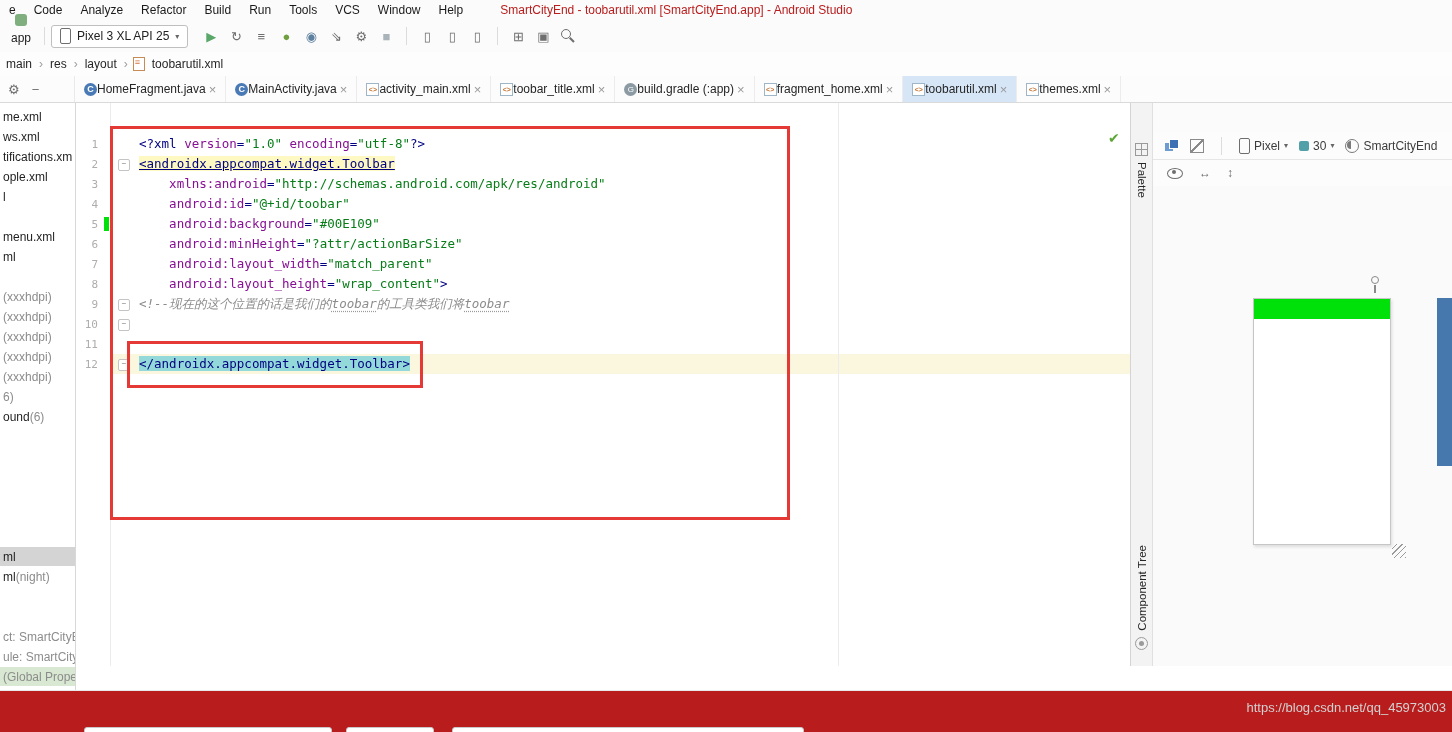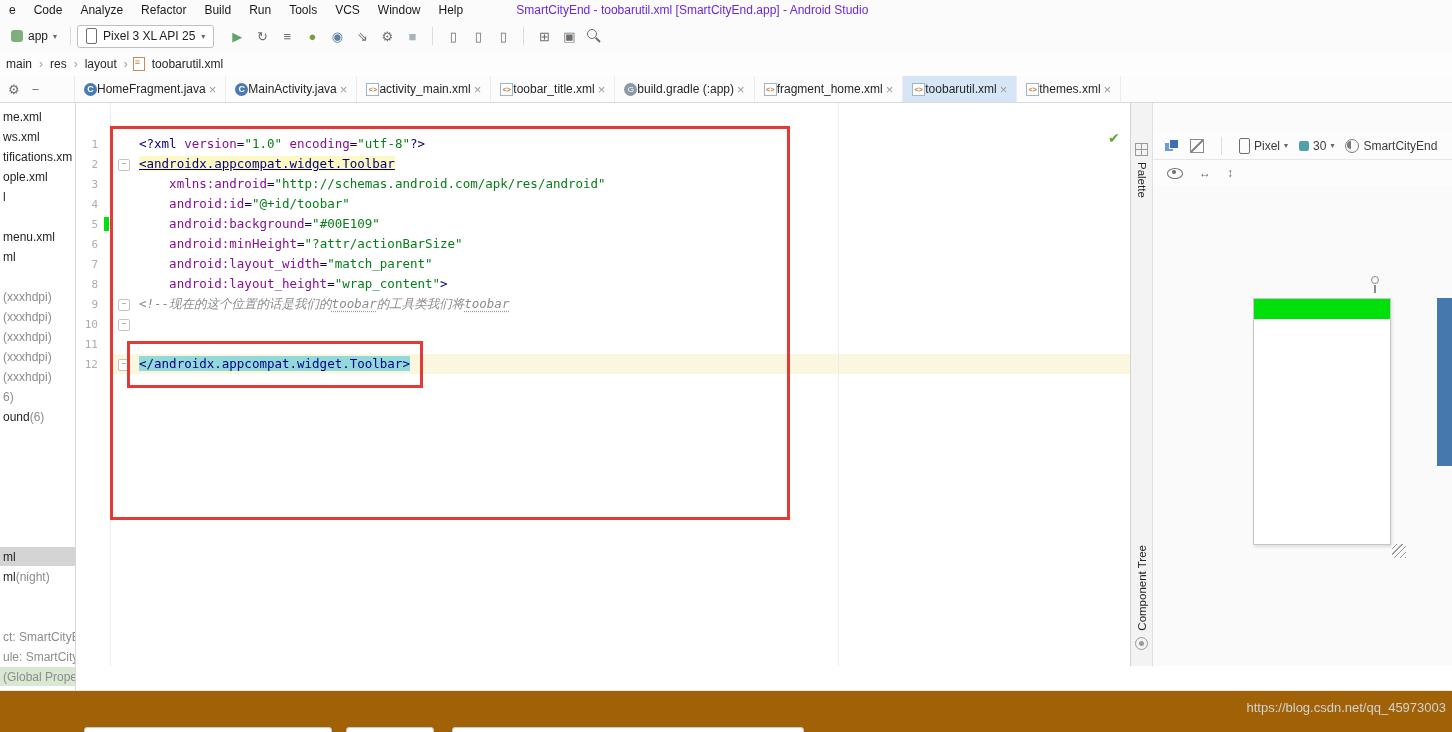--- a/index.html
+++ b/index.html
@@ -4,26 +4,26 @@
 <style>
   html,body{margin:0;padding:0;background:#fff;}
   .screen{position:relative;width:1452px;height:732px;background:#fff;overflow:hidden;
           font-family:"Liberation Sans",sans-serif;font-size:12px;color:#222;}
 
   
   .menubar{position:absolute;left:0;top:0;width:100%;height:20px;background:#FBFBFB;
            display:flex;align-items:center;}
   .menus{display:flex;align-items:center;height:100%;}
   .menu-item{padding:0 9px;color:#1a1a1a;line-height:20px;}
-  .win-title{color:#6d28d9;margin-left:44px;white-space:nowrap;}
+  .win-title{color:#b91c1c;margin-left:28px;white-space:nowrap;}
 
   
   .toolbar{position:absolute;left:0;top:20px;width:100%;height:32px;background:#FBFBFB;
            display:flex;align-items:center;padding-left:4px;border-bottom:1px solid #EDEDED;}
-  .runcfg{display:flex;align-items:center;gap:5px;padding:2px 7px;}
+  .runcfg{display:flex;align-items:center;gap:5px;padding:2px 7px;flex-direction:column;}
   .cfg-icon{width:12px;height:12px;border-radius:3px;background:#7FAE7F;display:inline-block;}
   .caret{font-size:8px;color:#666;}
   .vsep{width:1px;height:18px;background:#DCDCDC;margin:0 6px;display:inline-block;}
   .device-combo{display:flex;align-items:center;gap:6px;border:1px solid #BFBFBF;border-radius:3px;
                 background:#fff;padding:0 8px;height:21px;}
   .icon-phone{width:9px;height:14px;border:1.5px solid #6e6e6e;border-radius:2px;display:inline-block;}
   .tool-icons{display:flex;align-items:center;margin-left:12px;gap:3px;}
   .ticonbtn{width:22px;height:22px;display:inline-flex;align-items:center;justify-content:center;font-size:13px;}
   .magnifier{position:relative;}
   .magnifier::before{content:'';position:absolute;width:8px;height:8px;border:1.6px solid #6e6e6e;border-radius:50%;left:4px;top:4px;}
@@ -128,21 +128,21 @@
                  border:1px solid #C6C6C6;box-shadow:1px 2px 3px rgba(0,0,0,0.12);box-sizing:border-box;}
   .phone-toolbar{position:absolute;left:0;top:0;width:100%;height:20px;background:#00E109;}
   .blueprint-edge{position:absolute;right:0;top:112px;width:15px;height:168px;background:#4678AD;}
   .resize-handle{position:absolute;left:239px;top:358px;width:14px;height:14px;
                  background:repeating-linear-gradient(135deg,transparent 0 3px,#9a9a9a 3px 4px);}
 
   
   .statusbar{position:absolute;left:75px;top:666px;right:0;height:24px;background:#fff;
              border-top:1px solid #D6D6D6;display:flex;align-items:center;padding-left:68px;
              box-sizing:border-box;color:#262626;z-index:1;}
-  .footer{position:absolute;left:0;top:690px;width:100%;height:42px;background:#a16207;border-top:1px solid #E8E8E8;box-sizing:border-box;z-index:3;}
+  .footer{position:absolute;left:0;top:690px;width:100%;height:42px;background:#b91c1c;border-top:1px solid #E8E8E8;box-sizing:border-box;z-index:3;}
   .watermark{position:absolute;right:6px;top:9px;color:#D2D2D2;font-size:13px;}
   .cutbox{position:absolute;top:36px;height:10px;border:1px solid #C9C9C9;border-radius:3px;background:#fff;box-sizing:border-box;}
 
   
   .annotation-layer{position:absolute;left:0;top:0;width:100%;height:100%;pointer-events:none;z-index:5;}
   .ann{position:absolute;border:3px solid #E53935;box-sizing:border-box;}
 </style>
 </head>
 <body>
 

